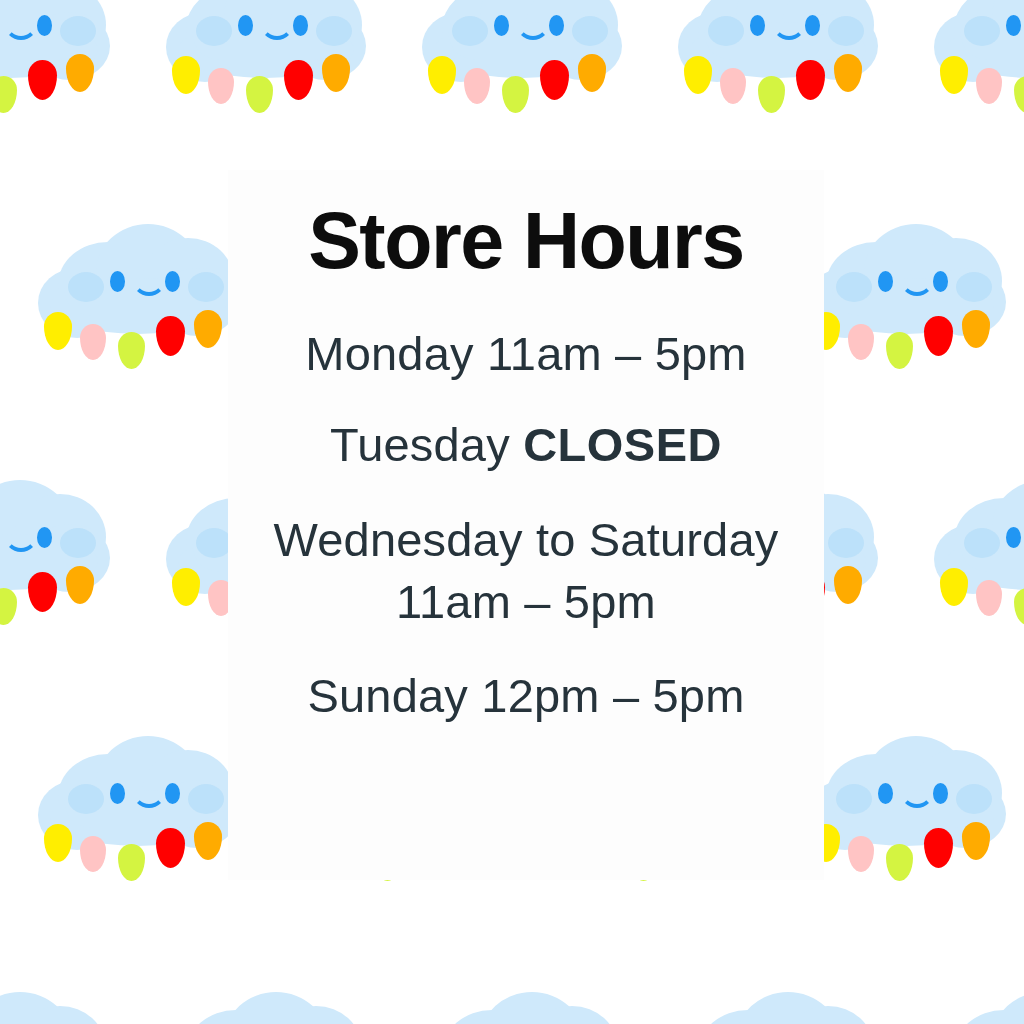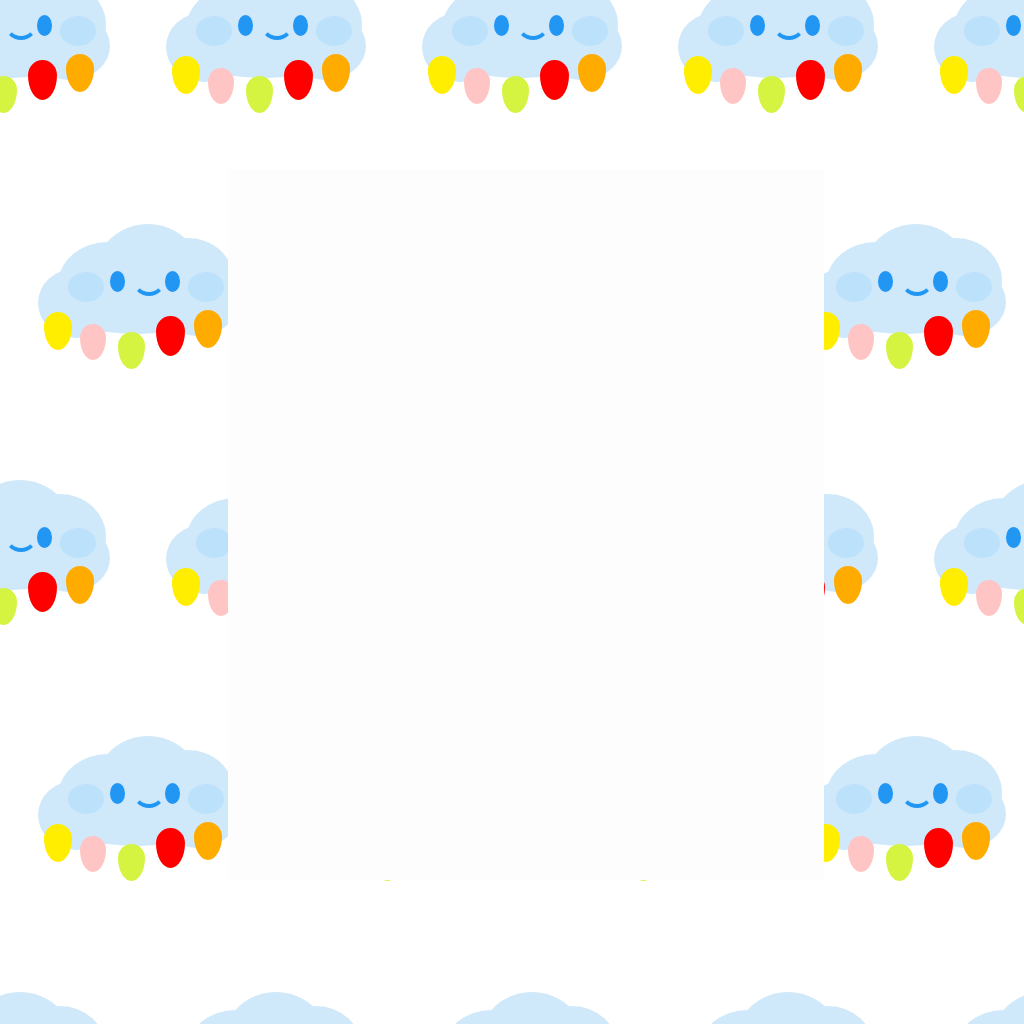--- a/index.html
+++ b/index.html
@@ -455,16 +455,37 @@
       </div>
       <div class="cloud" style="left: 934px; top: 984px; width: 200px; height: 170px;">
         <div class="lobe" style="left: 20px; top: 26px; width: 100px; height: 86px;"></div>
         <div class="lobe" style="left: 58px; top: 8px; width: 104px; height: 96px;"></div>
       </div>
     </div>
 
   <div id="card">
 
     <div id="title-block">
+      <span class="title-line title-line-2">Store Hours</span>
     </div>
 
+    <div id="hours-list">
+
+      <p class="hours-row">
+        <span>Monday 11am – 5pm</span>
+      </p>
+
+      <p class="hours-row">
+        <span>Tuesday </span><span class="row-strong">CLOSED</span>
+      </p>
+
+      <p class="hours-row two-line">
+        <span class="sub-line">Wednesday to Saturday</span>
+        <span class="sub-line">11am – 5pm</span>
+      </p>
+
+      <p class="hours-row">
+        <span>Sunday 12pm – 5pm</span>
+      </p>
+
+    </div>
   </div>
 </div>
 
 </body></html>

